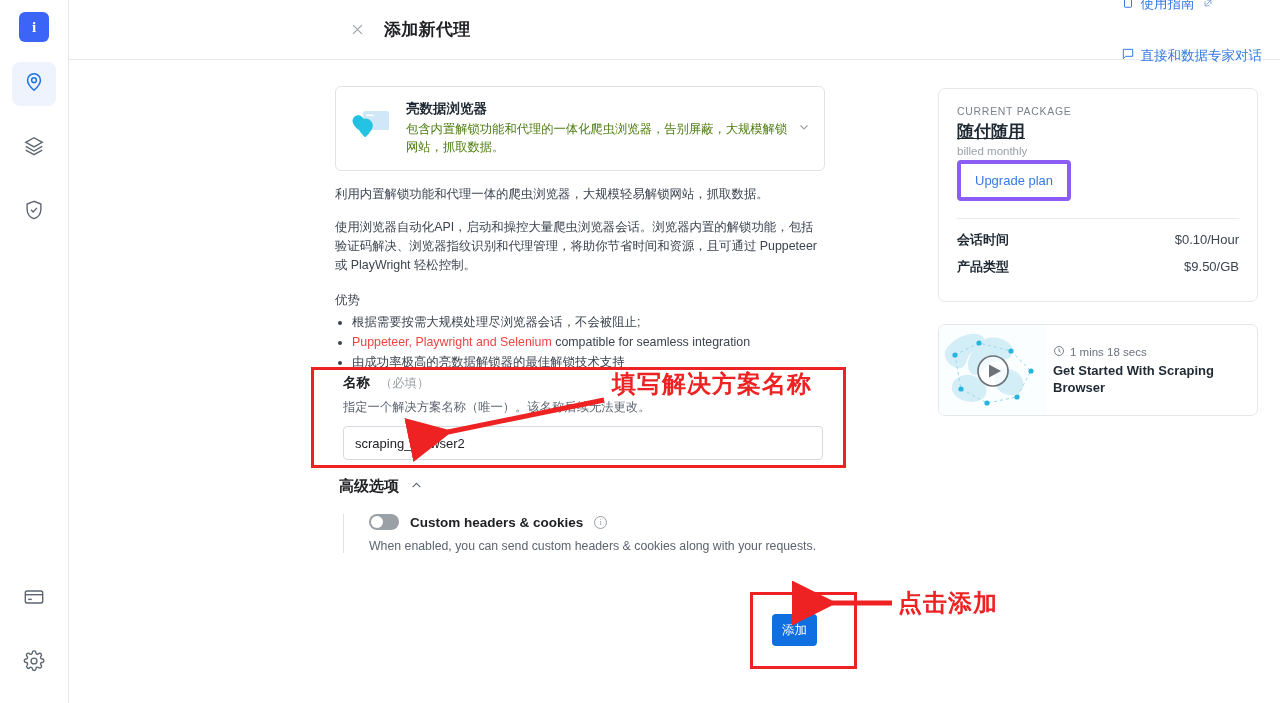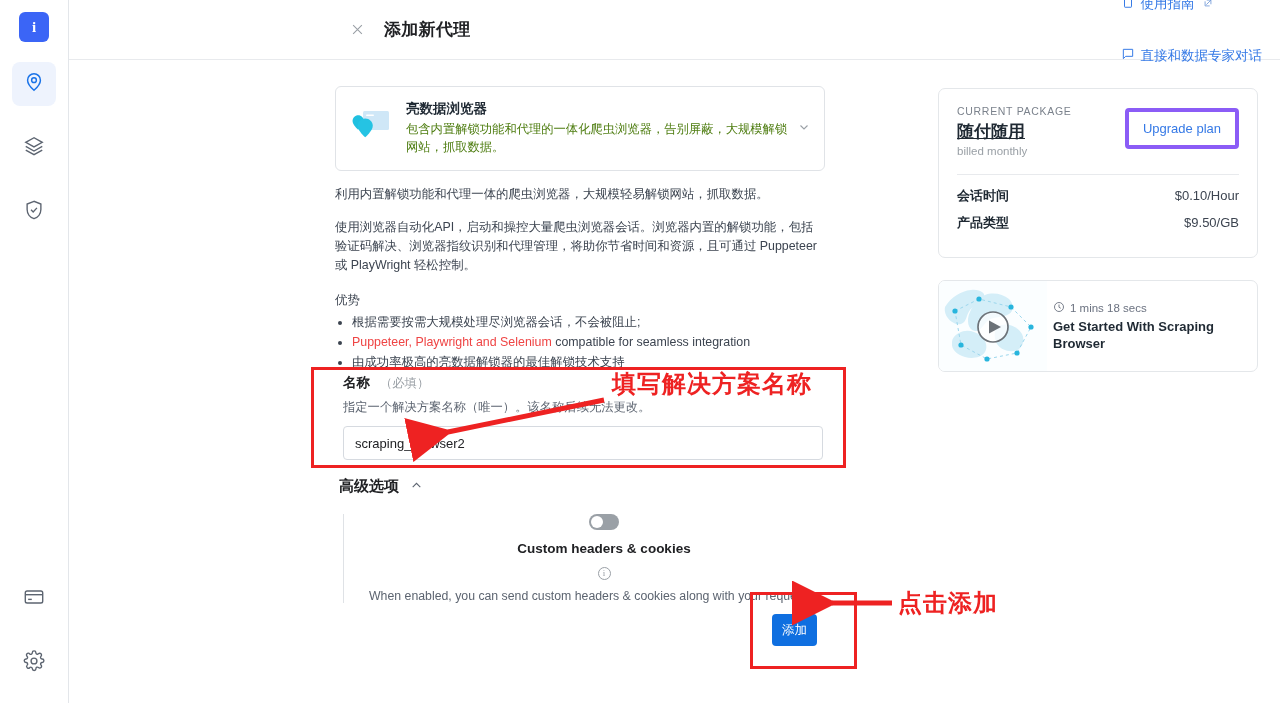--- a/index.html
+++ b/index.html
@@ -107,21 +107,21 @@
 
   
   #advanced { position:absolute; left:339px; top:477px; width:500px; }
   .adv-head { display:flex; align-items:center; gap:11px; }
   .adv-head-title { font-size:15px; font-weight:bold; color:#202124; }
   .adv-caret { color:#5c6470; font-size:12px; }
   .adv-body {
     margin-top:18px; margin-left:4px; padding-left:25px;
     border-left:1px solid #dfe2e6;
   }
-  .toggle-row { display:flex; align-items:center; gap:11px;flex-direction:column; }
+  .toggle-row { display:flex; align-items:center; gap:11px; }
   .toggle {
     width:30px; height:16px; border-radius:8px; background:#9aa0a6;
     position:relative; flex:0 0 auto;
   }
   .toggle .knob {
     position:absolute; left:2px; top:2px; width:12px; height:12px;
     border-radius:50%; background:#fff;
   }
   .toggle-label { font-size:13.5px; font-weight:bold; color:#202124; }
   .info-dot {
@@ -142,21 +142,21 @@
     font-size:12.5px; font-family:"Liberation Sans", sans-serif;
     display:flex; align-items:center; justify-content:center;
   }
 
   
   #right { position:absolute; left:938px; top:88px; width:320px; }
   .panel {
     border:1px solid #e4e7ea; border-radius:7px; background:#fff;
     padding:16px 18px 16px 18px;
   }
-  .pkg-top { display:flex; align-items:flex-start; }
+  .pkg-top { display:flex; align-items:flex-start;flex-direction:column; }
   .pkg-left { flex:1 1 auto; }
   .pkg-eyebrow {
     font-size:10.5px; letter-spacing:.7px; color:#7b828c; text-transform:uppercase;
   }
   .pkg-name { font-size:17px; font-weight:bold; color:#1f2933; margin-top:3px;text-decoration:underline; }
   .pkg-billed { font-size:11.5px; color:#9aa0a6; margin-top:2px; }
   .upgrade-btn {
     flex:0 0 auto; margin-top:3px;
     border:4px solid #8b5cf6; color:#3579e6; background:#fff;
     border-radius:4px; padding:9px 14px; font-size:13px;

